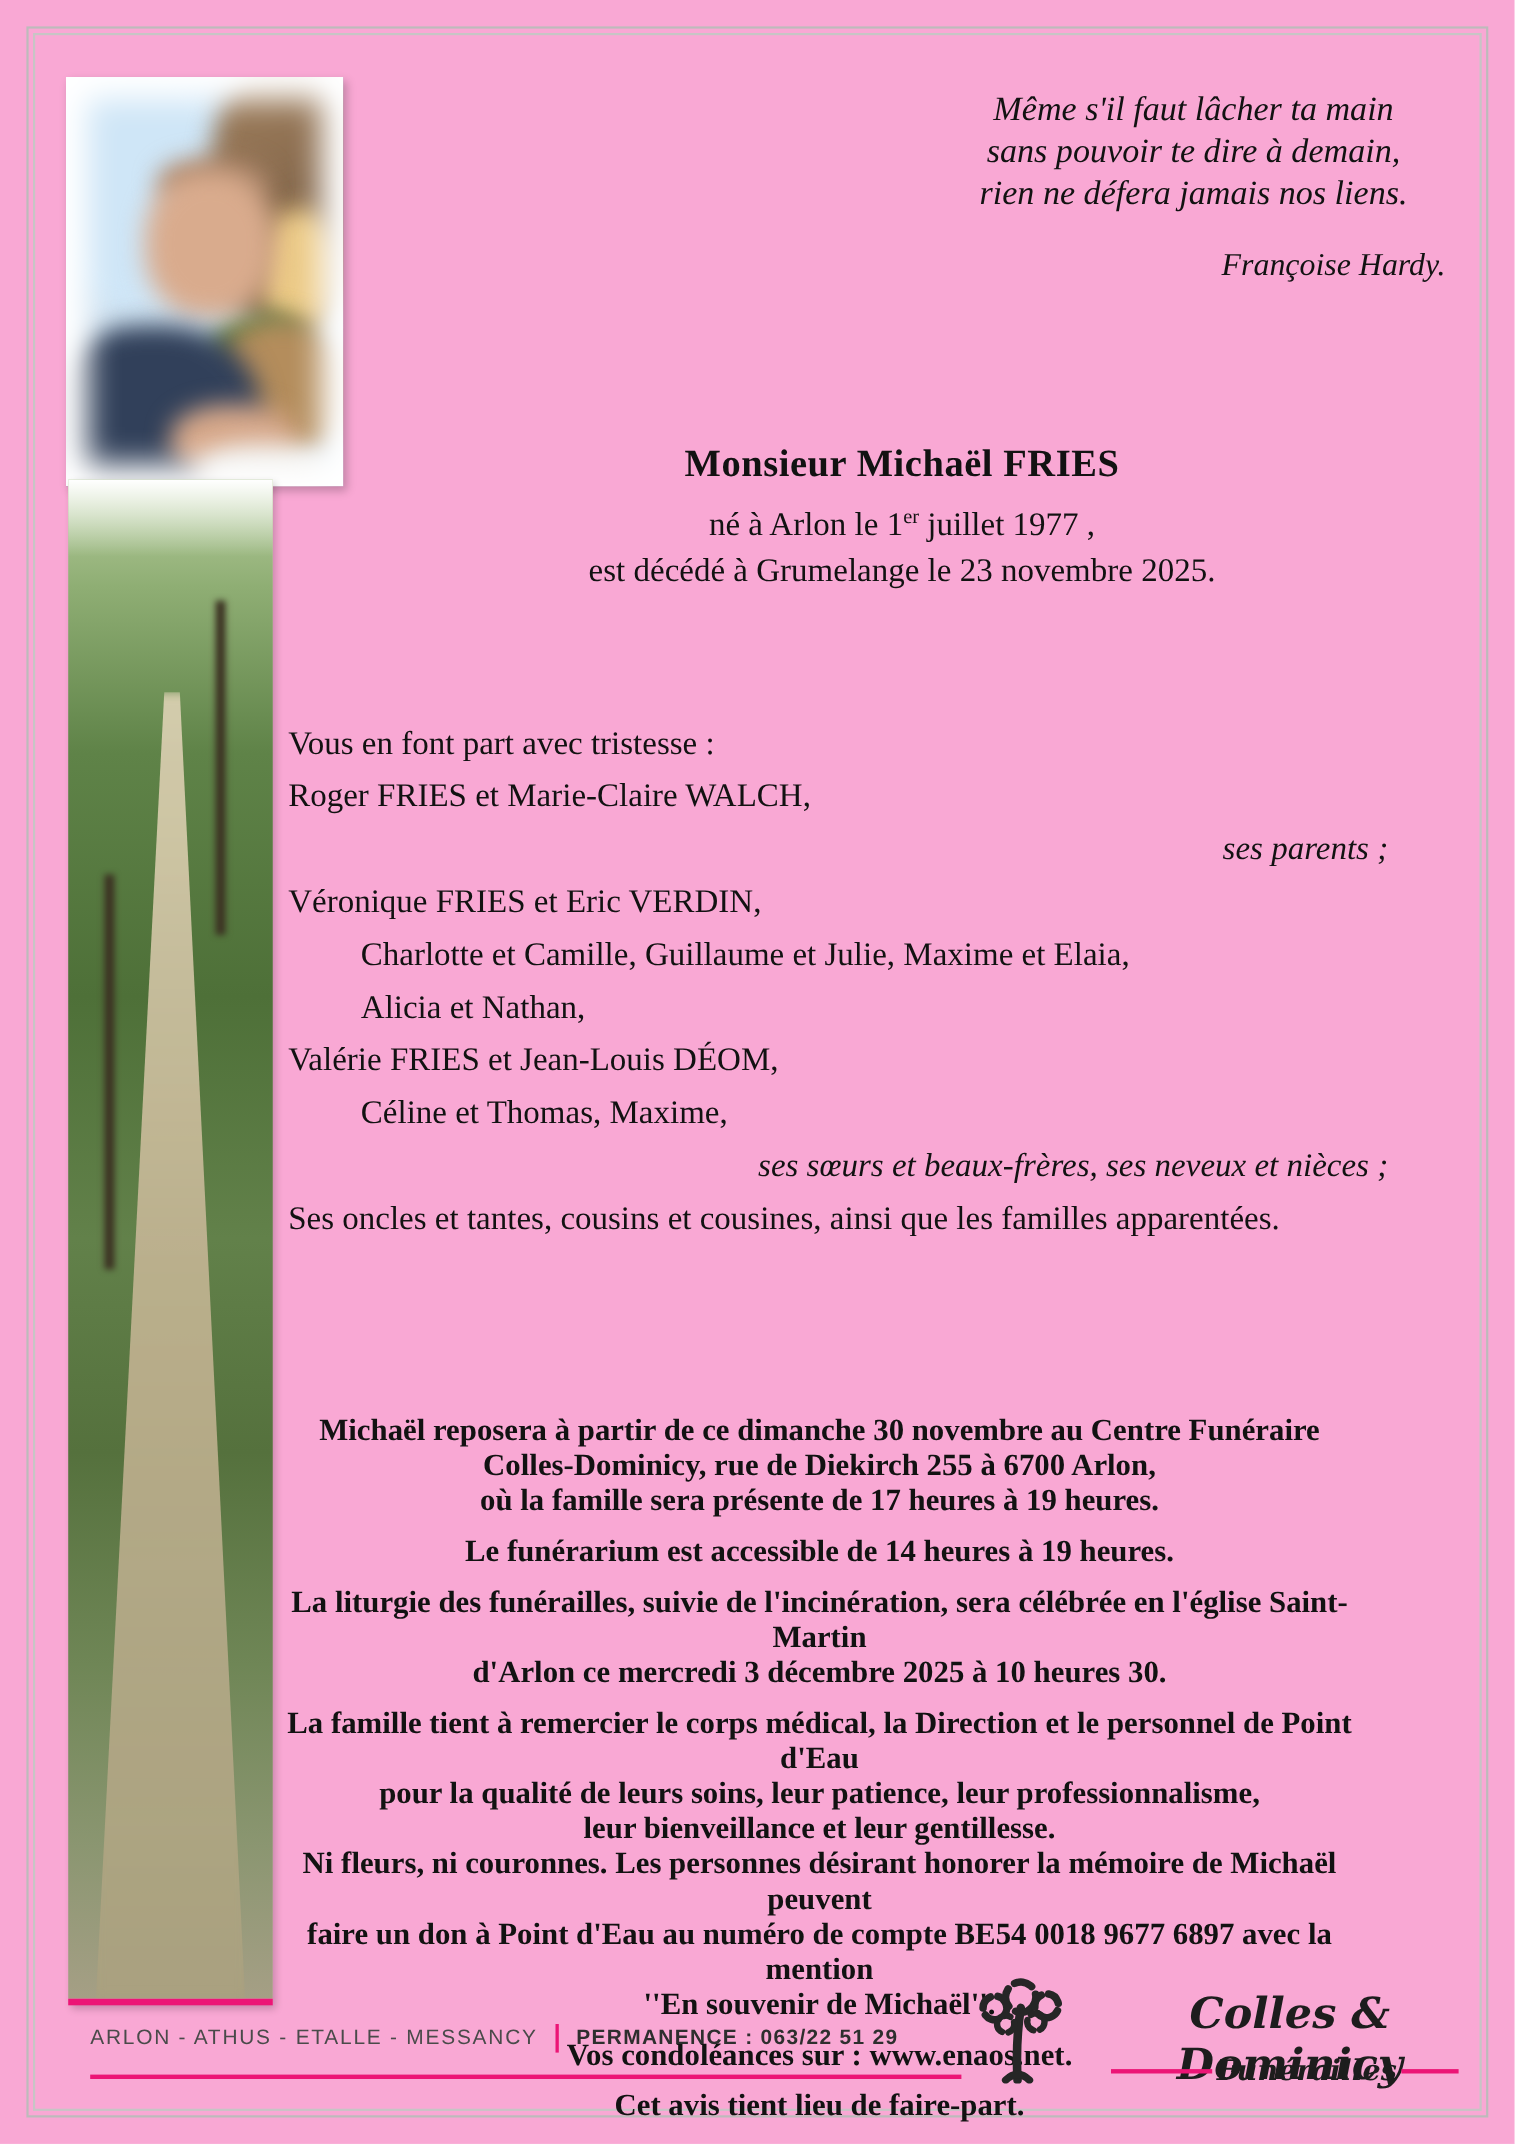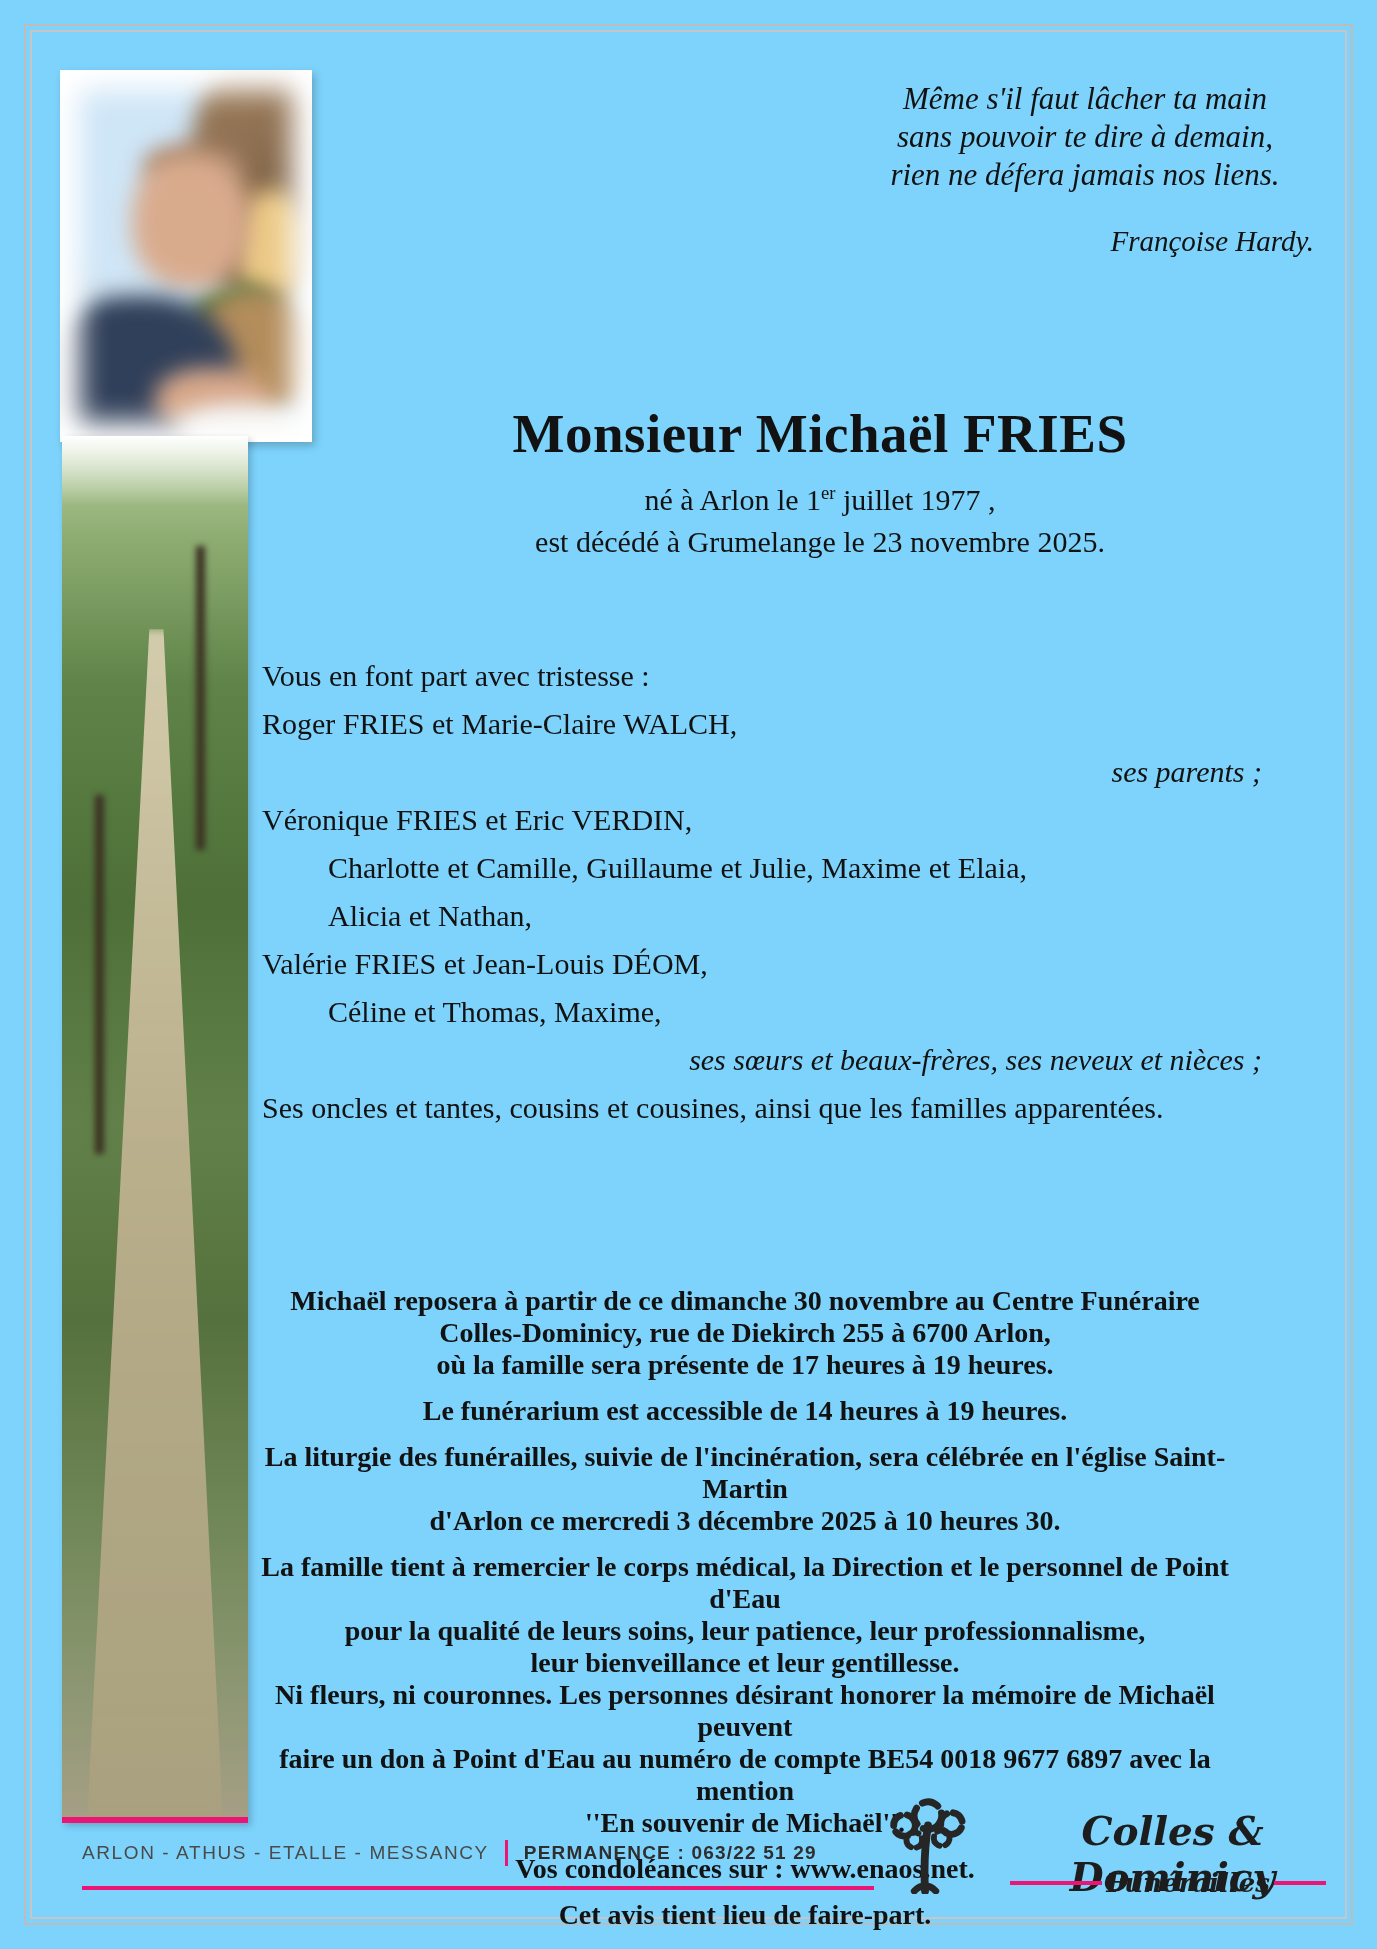--- a/index.html
+++ b/index.html
@@ -1,16 +1,16 @@
 <!DOCTYPE html>
 <html><head>
 <meta charset="utf-8">
 <style>
   html,body{margin:0;padding:0;background:#ffffff;}
-  .page{position:relative;width:1377px;height:1949px;background:#7dd3fc;overflow:hidden;
+  .page{position:relative;width:1377px;height:1949px;background:#f9a8d4;overflow:hidden;
         font-family:"Liberation Serif", serif;color:#121212;}
   
   .frame{position:absolute;inset:24px;border:2px solid #bdbbbb;}
   .frame-inner{position:absolute;inset:4px;border:2px solid #c7c5c5;}
 
   
   .photo{position:absolute;overflow:hidden;}
   .portrait{left:60px;top:70px;width:252px;height:372px;background:#cfe2f1;
             box-shadow:3px 4px 8px rgba(0,0,0,.22);}
   .portrait .blob{position:absolute;filter:blur(11px);border-radius:45%;}
@@ -38,21 +38,21 @@
   .forest::before{content:"";position:absolute;left:0;top:0;right:0;height:70px;
           background:linear-gradient(180deg,#ffffff,rgba(255,255,255,0));}
 
   
   .quote{position:absolute;left:850px;top:80px;width:470px;text-align:center;
          font-style:italic;font-size:31px;line-height:38px;}
   .quote .q-attr{margin-top:28px;text-align:right;font-size:29px;padding-right:6px;}
 
   
   .header{position:absolute;left:330px;top:402px;width:980px;text-align:center;}
-  .header h1{margin:0;font-size:55px;font-weight:bold;letter-spacing:.5px;}
+  .header h1{margin:0;font-size:35px;font-weight:bold;letter-spacing:.5px;}
   .header .vitals{margin-top:14px;font-size:30px;line-height:42px;}
   .header sup{font-size:62%;line-height:0;}
 
   
   .family{position:absolute;left:262px;top:652px;width:1000px;font-size:30px;line-height:48px;}
   .fam{white-space:nowrap;}
   .fam.indent{padding-left:66px;}
   .fam.right{text-align:right;font-style:italic;}
 
   

